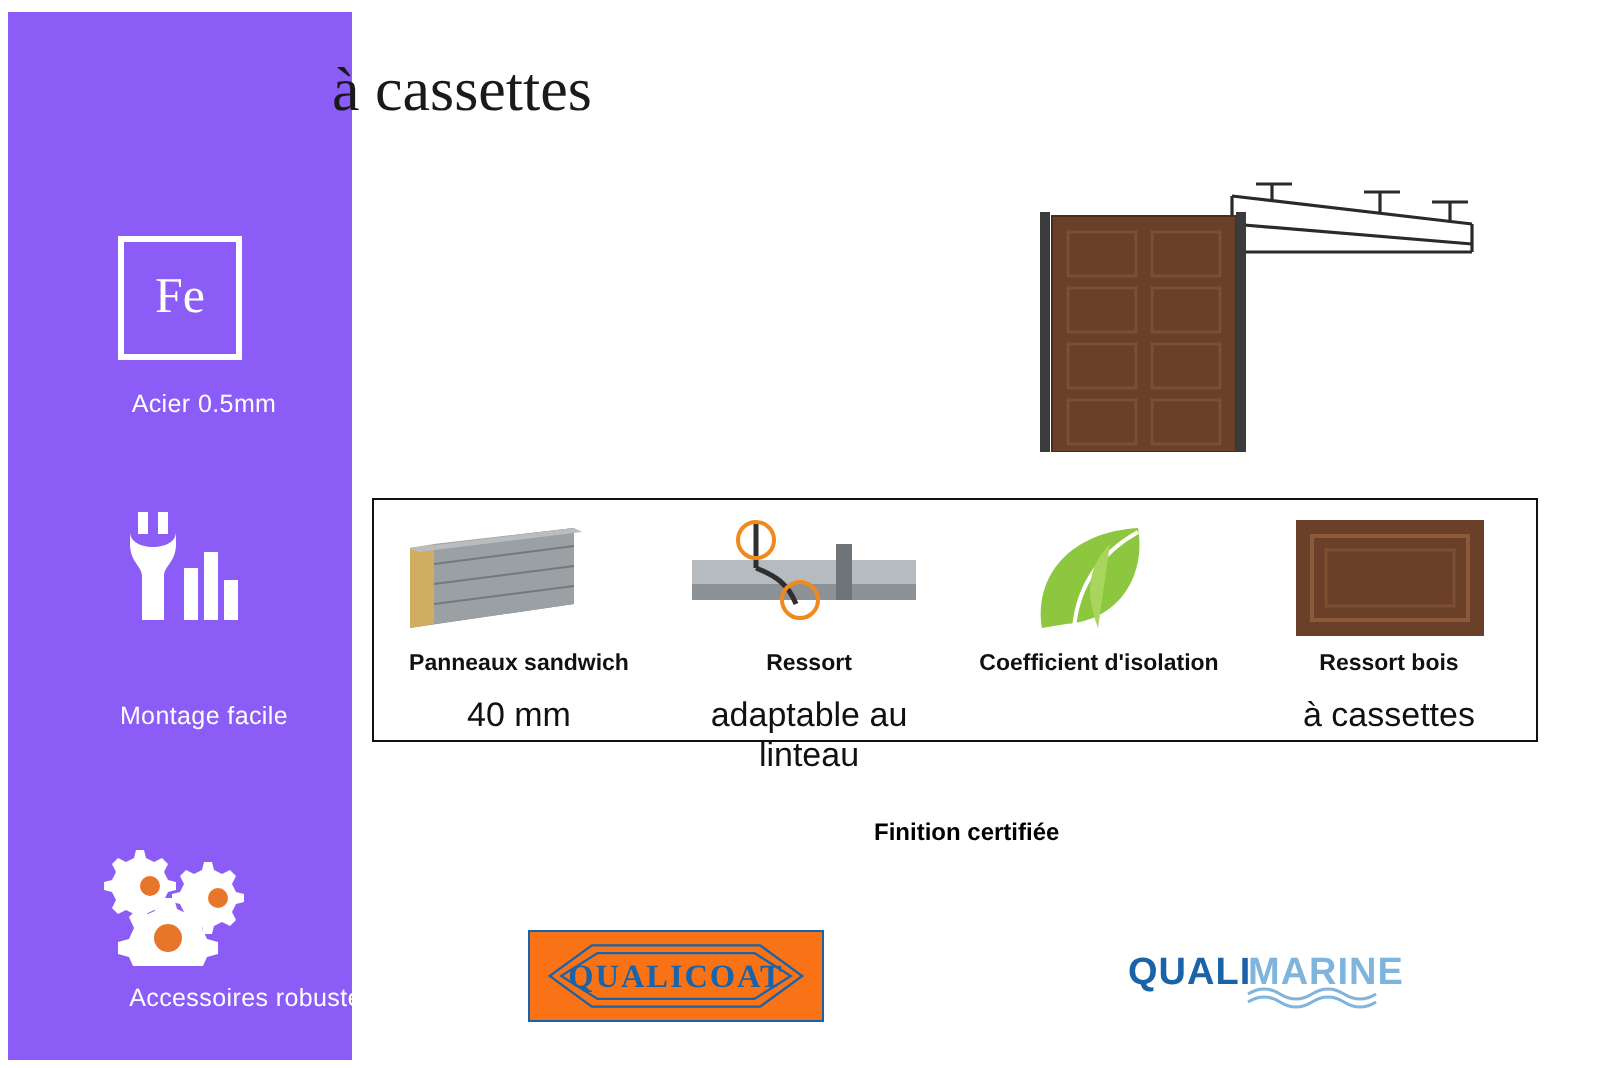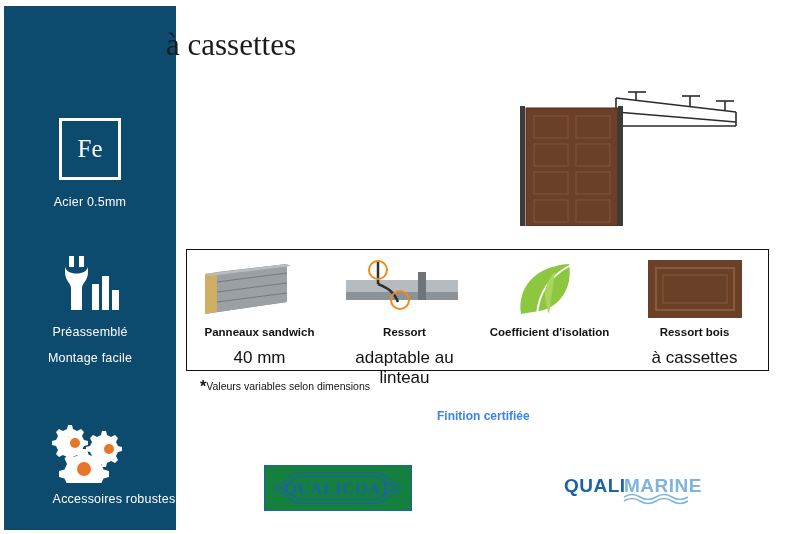--- a/index.html
+++ b/index.html
@@ -21,28 +21,29 @@
     height: 534px;
     background: #ffffff;
   }
   
   .sidebar {
     position: absolute;
     left: 4px;
     top: 6px;
     width: 172px;
     height: 524px;
-    background: #0c4a6e;
+    background: #8b5cf6;
     color: #ffffff;
     text-align: center;
   }
   .sidebar .block {
     position: absolute;
     width: 100%;
     text-align: center;
+    padding-left: 12px;
   }
   .fe-box {
     position: absolute;
     left: 50%;
     transform: translateX(-50%);
     top: 112px;
     width: 62px;
     height: 62px;
     border: 3px solid #ffffff;
     box-sizing: border-box;
@@ -168,33 +169,33 @@
     font-size: 16px;
     font-weight: bold;
     vertical-align: -2px;
   }
   .certified {
     position: absolute;
     left: 437px;
     top: 409px;
     font-size: 12px;
     font-weight: bold;
-    color: #3b82f6;
+    color: #000000;
   }
 
   
   .qualicoat {
     position: absolute;
     left: 264px;
     top: 465px;
     width: 148px;
     height: 46px;
     border: 1.5px solid #1b63a8;
     box-sizing: border-box;
-    background: #15803d;
+    background: #f97316;
   }
   .qualimarine {
     position: absolute;
     left: 562px;
     top: 470px;
     width: 146px;
     height: 36px;
   }
 </style>
 </head>
@@ -217,23 +218,20 @@
 
         <path d="M12 2 L12 13 L17 13 L17 2 Z M22 2 L22 13 L27 13 L27 2 Z" fill="#ffffff"></path>
         <path d="M8 12 C8 22 31 22 31 12 L31 18 C31 27 25 29 25 34 L25 56 L14 56 L14 34 C14 29 8 27 8 18 Z" fill="#ffffff"></path>
 
         <rect x="35" y="30" width="7" height="26" fill="#ffffff"></rect>
         <rect x="45" y="22" width="7" height="34" fill="#ffffff"></rect>
         <rect x="55" y="36" width="7" height="20" fill="#ffffff"></rect>
       </svg>
     </div>
 
-    <div class="block cap cap-pre">
-      <span>Préassemblé</span>
-    </div>
     <div class="block cap cap-mont">
       <span>Montage facile</span>
     </div>
 
     <div class="icon-gears">
       <svg viewBox="0 0 76 62" width="76" height="62" aria-hidden="true">
         <g fill="#ffffff">
 
           <path d="M16 4 l4 0 1 4 4 2 4-2 3 3 -2 4 2 4 4 1 0 4 -4 1 -2 4 2 4 -3 3 -4-2 -4 2 -1 4 -4 0 -1-4 -4-2 -4 2 -3-3 2-4 -2-4 -4-1 0-4 4-1 2-4 -2-4 3-3 4 2 4-2z"></path>
           <circle cx="23" cy="22" r="5" fill="#e8762a"></circle>
@@ -343,23 +341,20 @@
           <rect x="26" y="2" width="94" height="58" fill="#6a4028"></rect>
           <rect x="34" y="10" width="78" height="42" fill="none" stroke="#8a5a39" stroke-width="2"></rect>
           <rect x="41" y="17" width="64" height="28" fill="none" stroke="#7d5034" stroke-width="1.5"></rect>
         </svg>
       </div>
       <div class="f-title">Ressort bois</div>
       <div class="f-sub">à cassettes</div>
     </div>
   </div>
 
-  <div class="note">
-    <span class="star">*</span><span>Valeurs variables selon dimensions</span>
-  </div>
 
   <div class="certified">Finition certifiée</div>
 
   <div class="qualicoat">
     <svg viewBox="0 0 148 46" width="146" height="44" aria-hidden="true">
       <g stroke="#1b63a8" stroke-width="1.2" fill="none">
         <path d="M8 23 L30 7 L118 7 L140 23 L118 39 L30 39 Z"></path>
         <path d="M14 23 L33 11 L115 11 L134 23 L115 35 L33 35 Z"></path>
       </g>
       <text x="74" y="29" font-family="Liberation Serif, serif" font-size="17" font-weight="bold" fill="#1b63a8" text-anchor="middle" letter-spacing="1">QUALICOAT</text>

